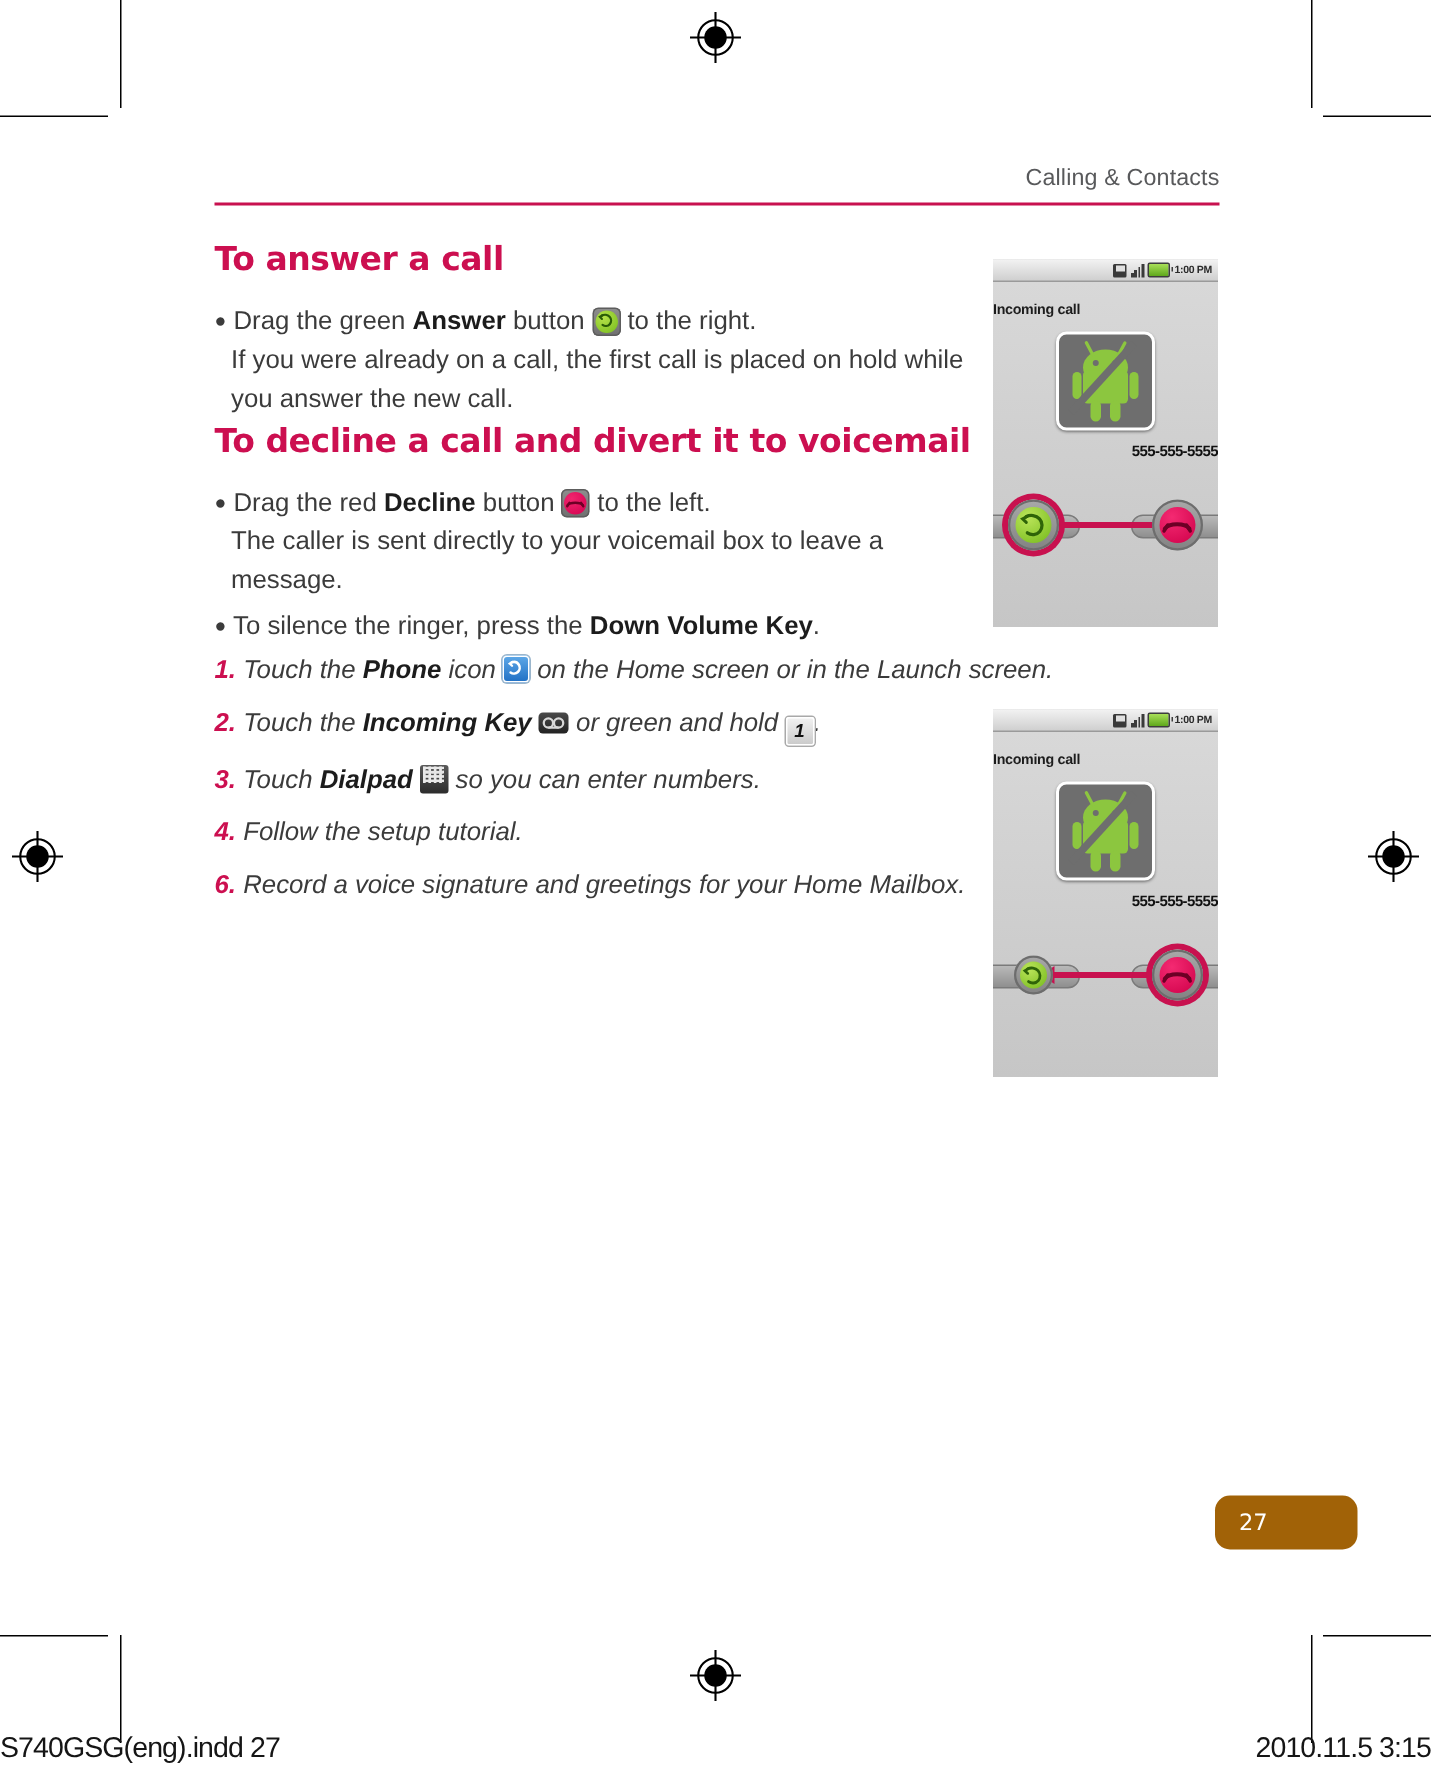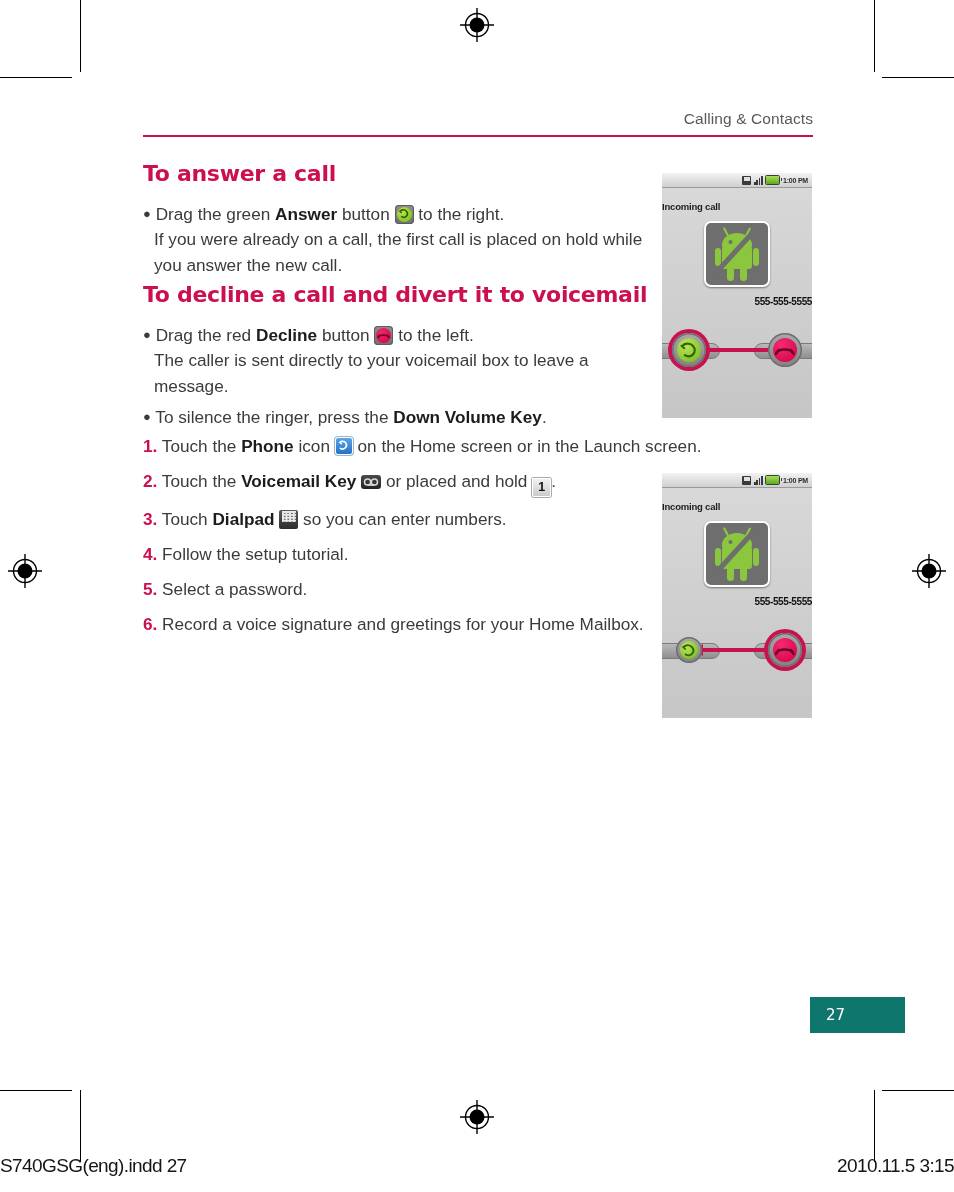--- a/index.html
+++ b/index.html
@@ -75,21 +75,21 @@
   .bullet-dot { font-size: 13px; vertical-align: 1.5px; }
 
   b { font-weight: bold; color: #1c1c1c; }
 
   .num {
     color: #cc0f50;
     font-weight: bold;
   }
 
   .steps { margin-top: 2px; width: 690px; }
-  .steps p { margin: 0 0 9.5px 0; }
+  .steps p { margin: 0 0 9.5px 0; font-style: italic; }
 
   
   .ic {
     display: inline-block;
     vertical-align: -4px;
     position: relative;
   }
   .ic-answer, .ic-decline {
     width: 19px; height: 19px;
     border-radius: 4px;
@@ -269,28 +269,29 @@
   .drag-arrow.to-right::after { right: -8px; border-left: 9px solid #c8114f; }
   .drag-arrow.to-left::after  { left: -8px;  border-right: 9px solid #c8114f; }
 
   
   .pagenum {
     position: absolute;
     left: 810px;
     top: 997px;
     width: 95px;
     height: 36px;
-    background: #0f766e;
+    background: #a16207;
     color: #ffffff;
     font-size: 15px;
     font-family: "DejaVu Sans", sans-serif;
     display: flex;
     align-items: center;
     padding-left: 16px;
     box-sizing: border-box;
+    border-radius: 10px;
   }
 
   
   .footer {
     position: absolute;
     left: 0; right: 0;
     top: 1155px;
     font-family: "Liberation Sans", sans-serif;
     font-size: 19px;
     color: #151515;
@@ -373,38 +374,35 @@
   <div class="steps">
 
     <p class="numitem">
       <span class="num">1.</span><span> Touch the </span><b>Phone</b><span> icon </span><span class="ic ic-phone"><svg class="ic-glyph" viewBox="0 0 19 19" style="width:18px;height:18px;">
             <path d="M6.6 4.8c1.8-.6 3.9.1 4.9 1.7 1 1.6.7 3.8-.7 5.1-1.4 1.3-3.6 1.5-5.1.4" fill="none" stroke="#ffffff" stroke-width="1.8" stroke-linecap="round"></path>
             <path d="M7 4.6L5.1 5.7l1.6 1.5" fill="none" stroke="#ffffff" stroke-width="1.6" stroke-linecap="round"></path>
           </svg></span><span> on the Home screen or in the Launch screen.</span>
     </p>
 
     <p class="numitem">
-      <span class="num">2.</span><span> Touch the </span><b>Voicemail Key</b><span> </span><span class="ic ic-voicemail"><svg class="ic-glyph" viewBox="0 0 20 14" style="width:20px;height:14px;">
+      <span class="num">2.</span><span> Touch the </span><b>Incoming Key</b><span> </span><span class="ic ic-voicemail"><svg class="ic-glyph" viewBox="0 0 20 14" style="width:20px;height:14px;">
             <circle cx="6.6" cy="7" r="3.1" fill="none" stroke="#d8d8d8" stroke-width="1.5"></circle>
             <circle cx="13.4" cy="7" r="3.1" fill="none" stroke="#d8d8d8" stroke-width="1.5"></circle>
             <line x1="6.6" y1="10.1" x2="13.4" y2="10.1" stroke="#d8d8d8" stroke-width="1.5"></line>
-          </svg></span><span> or placed and hold </span><span class="ic ic-one">1</span><span>.</span>
+          </svg></span><span> or green and hold </span><span class="ic ic-one">1</span><span>.</span>
     </p>
 
     <p class="numitem">
       <span class="num">3.</span><span> Touch </span><b>Dialpad</b><span> </span><span class="ic ic-dialpad"><span class="grid"></span><span class="cap">Dialpad</span></span><span> so you can enter numbers.</span>
     </p>
 
     <p class="numitem">
       <span class="num">4.</span><span> Follow the setup tutorial.</span>
     </p>
 
-    <p class="numitem">
-      <span class="num">5.</span><span> Select a password.</span>
-    </p>
 
     <p class="numitem">
       <span class="num">6.</span><span> Record a voice signature and greetings for your Home Mailbox.</span>
     </p>
 
   </div>
 </div>
 
 <div class="phone" style="left:662px; top:173px;">
   <div class="phone-statusbar">

